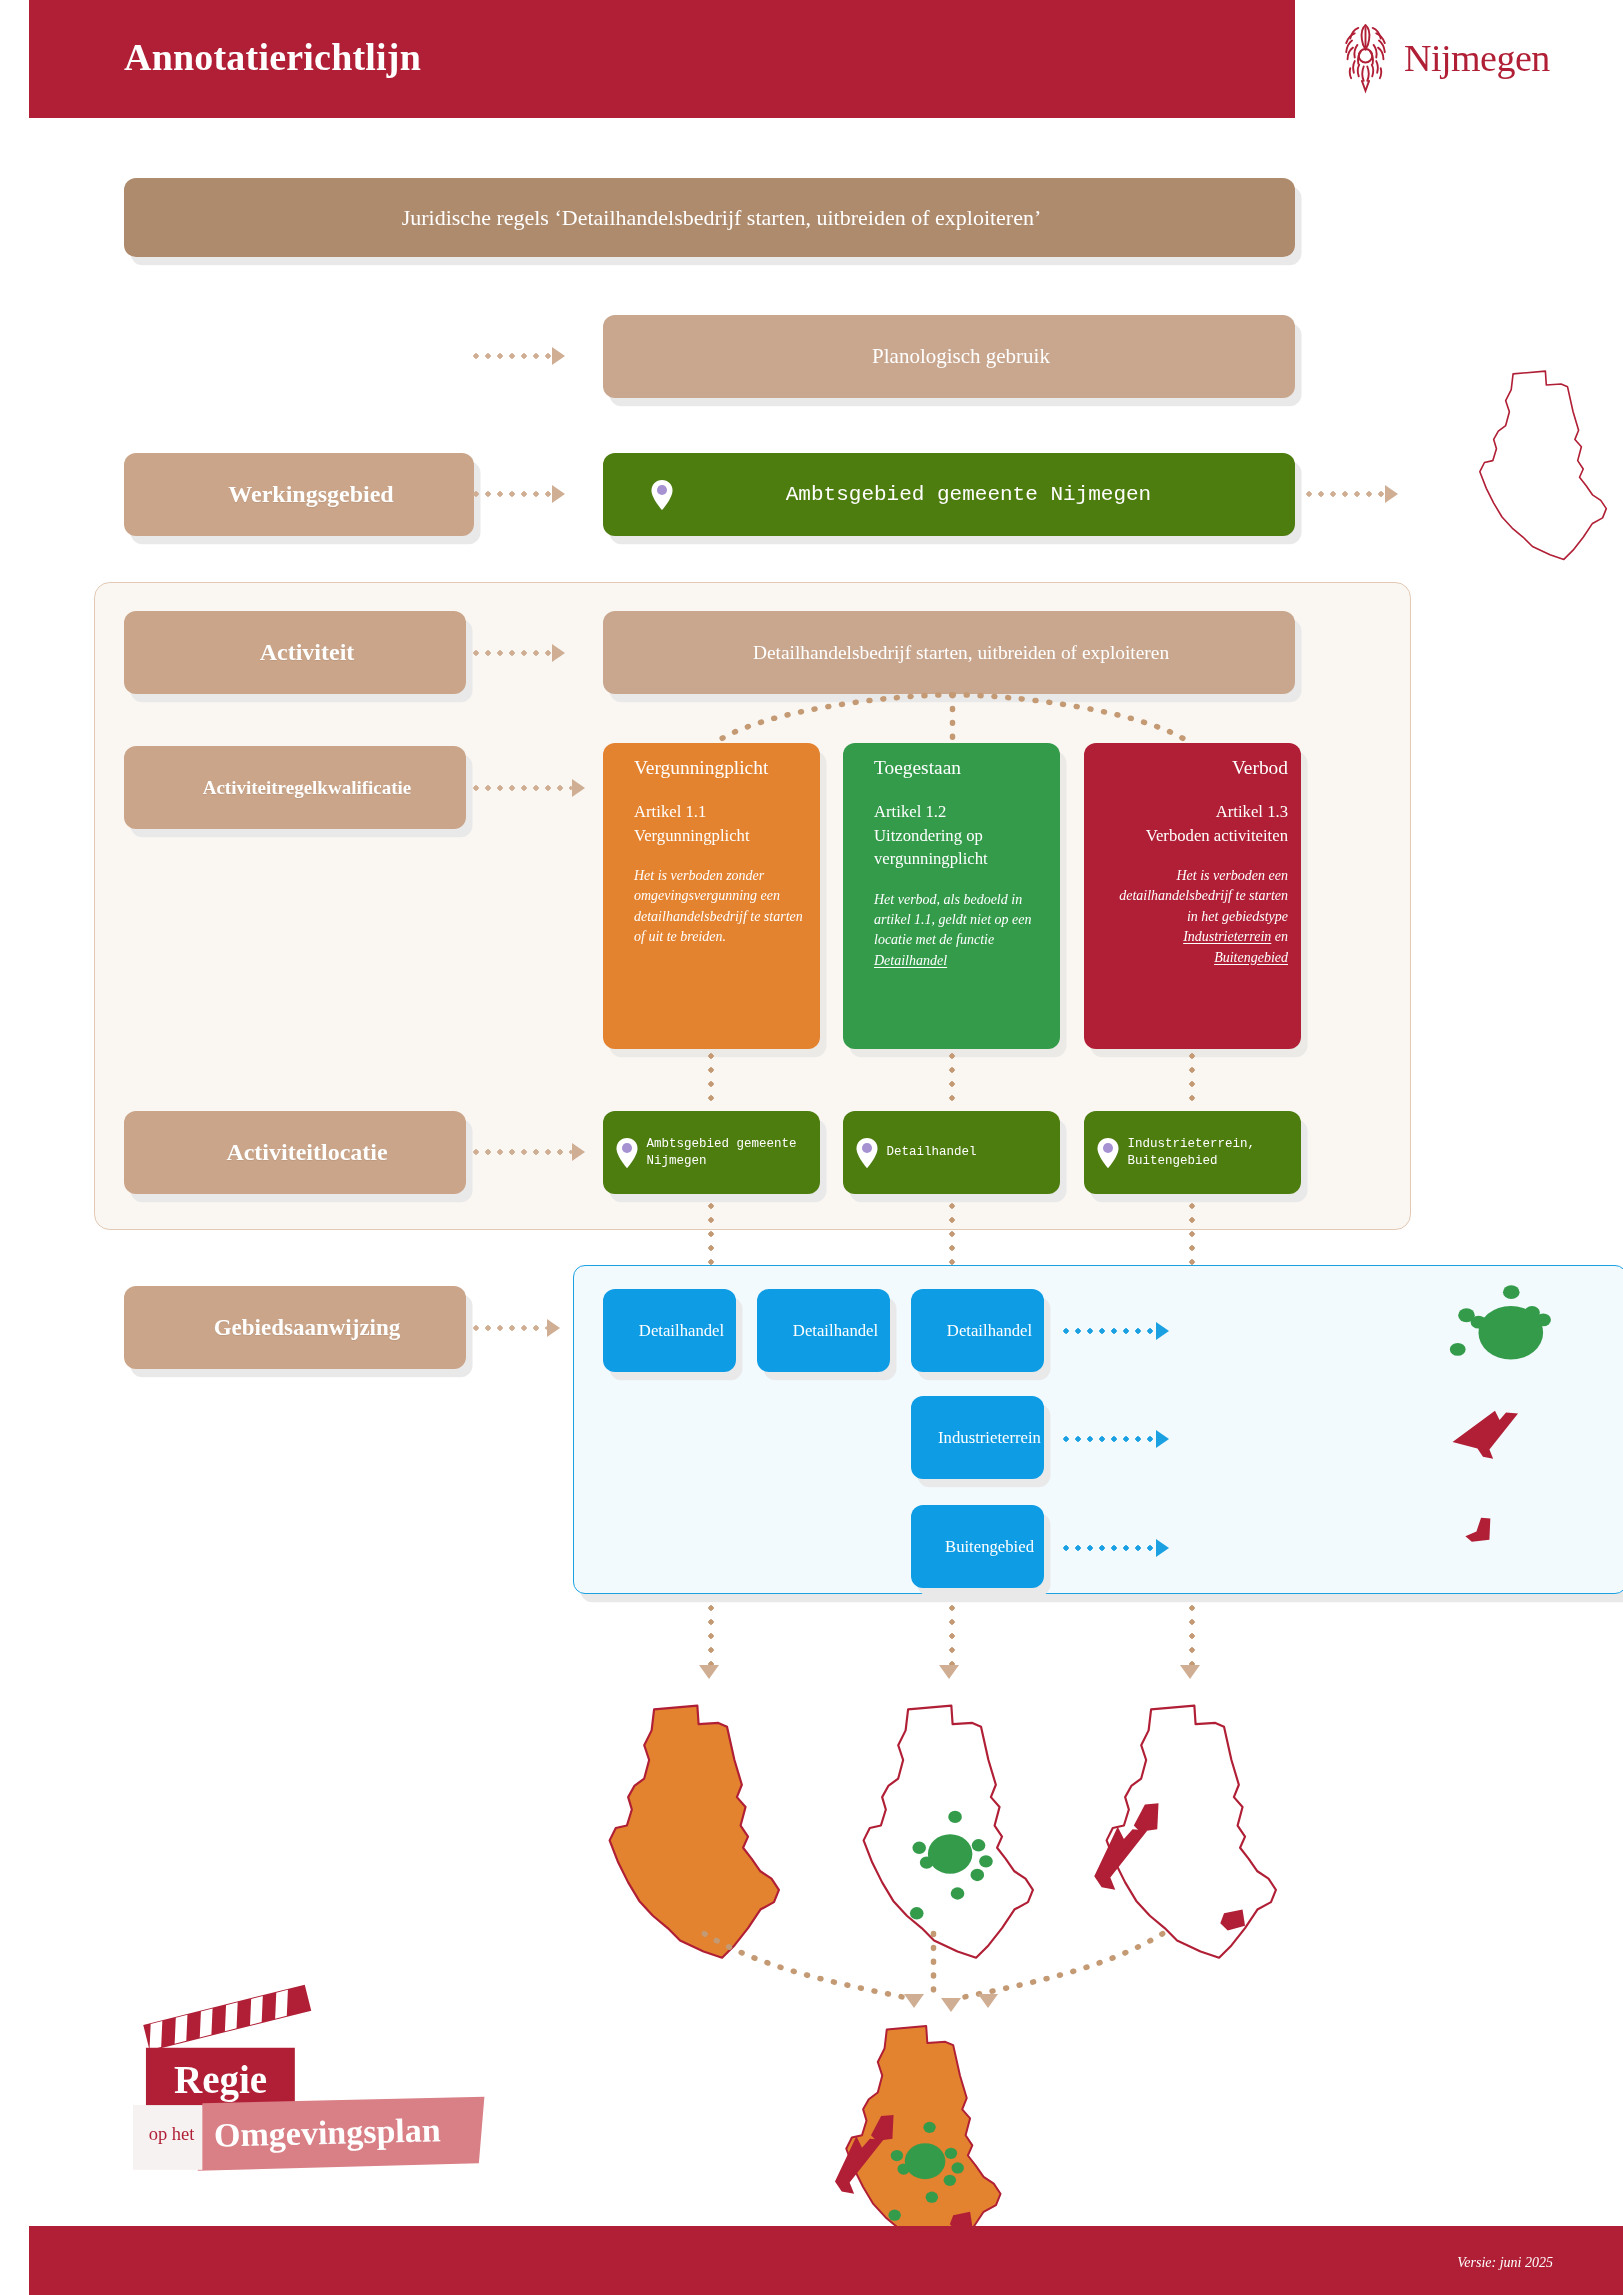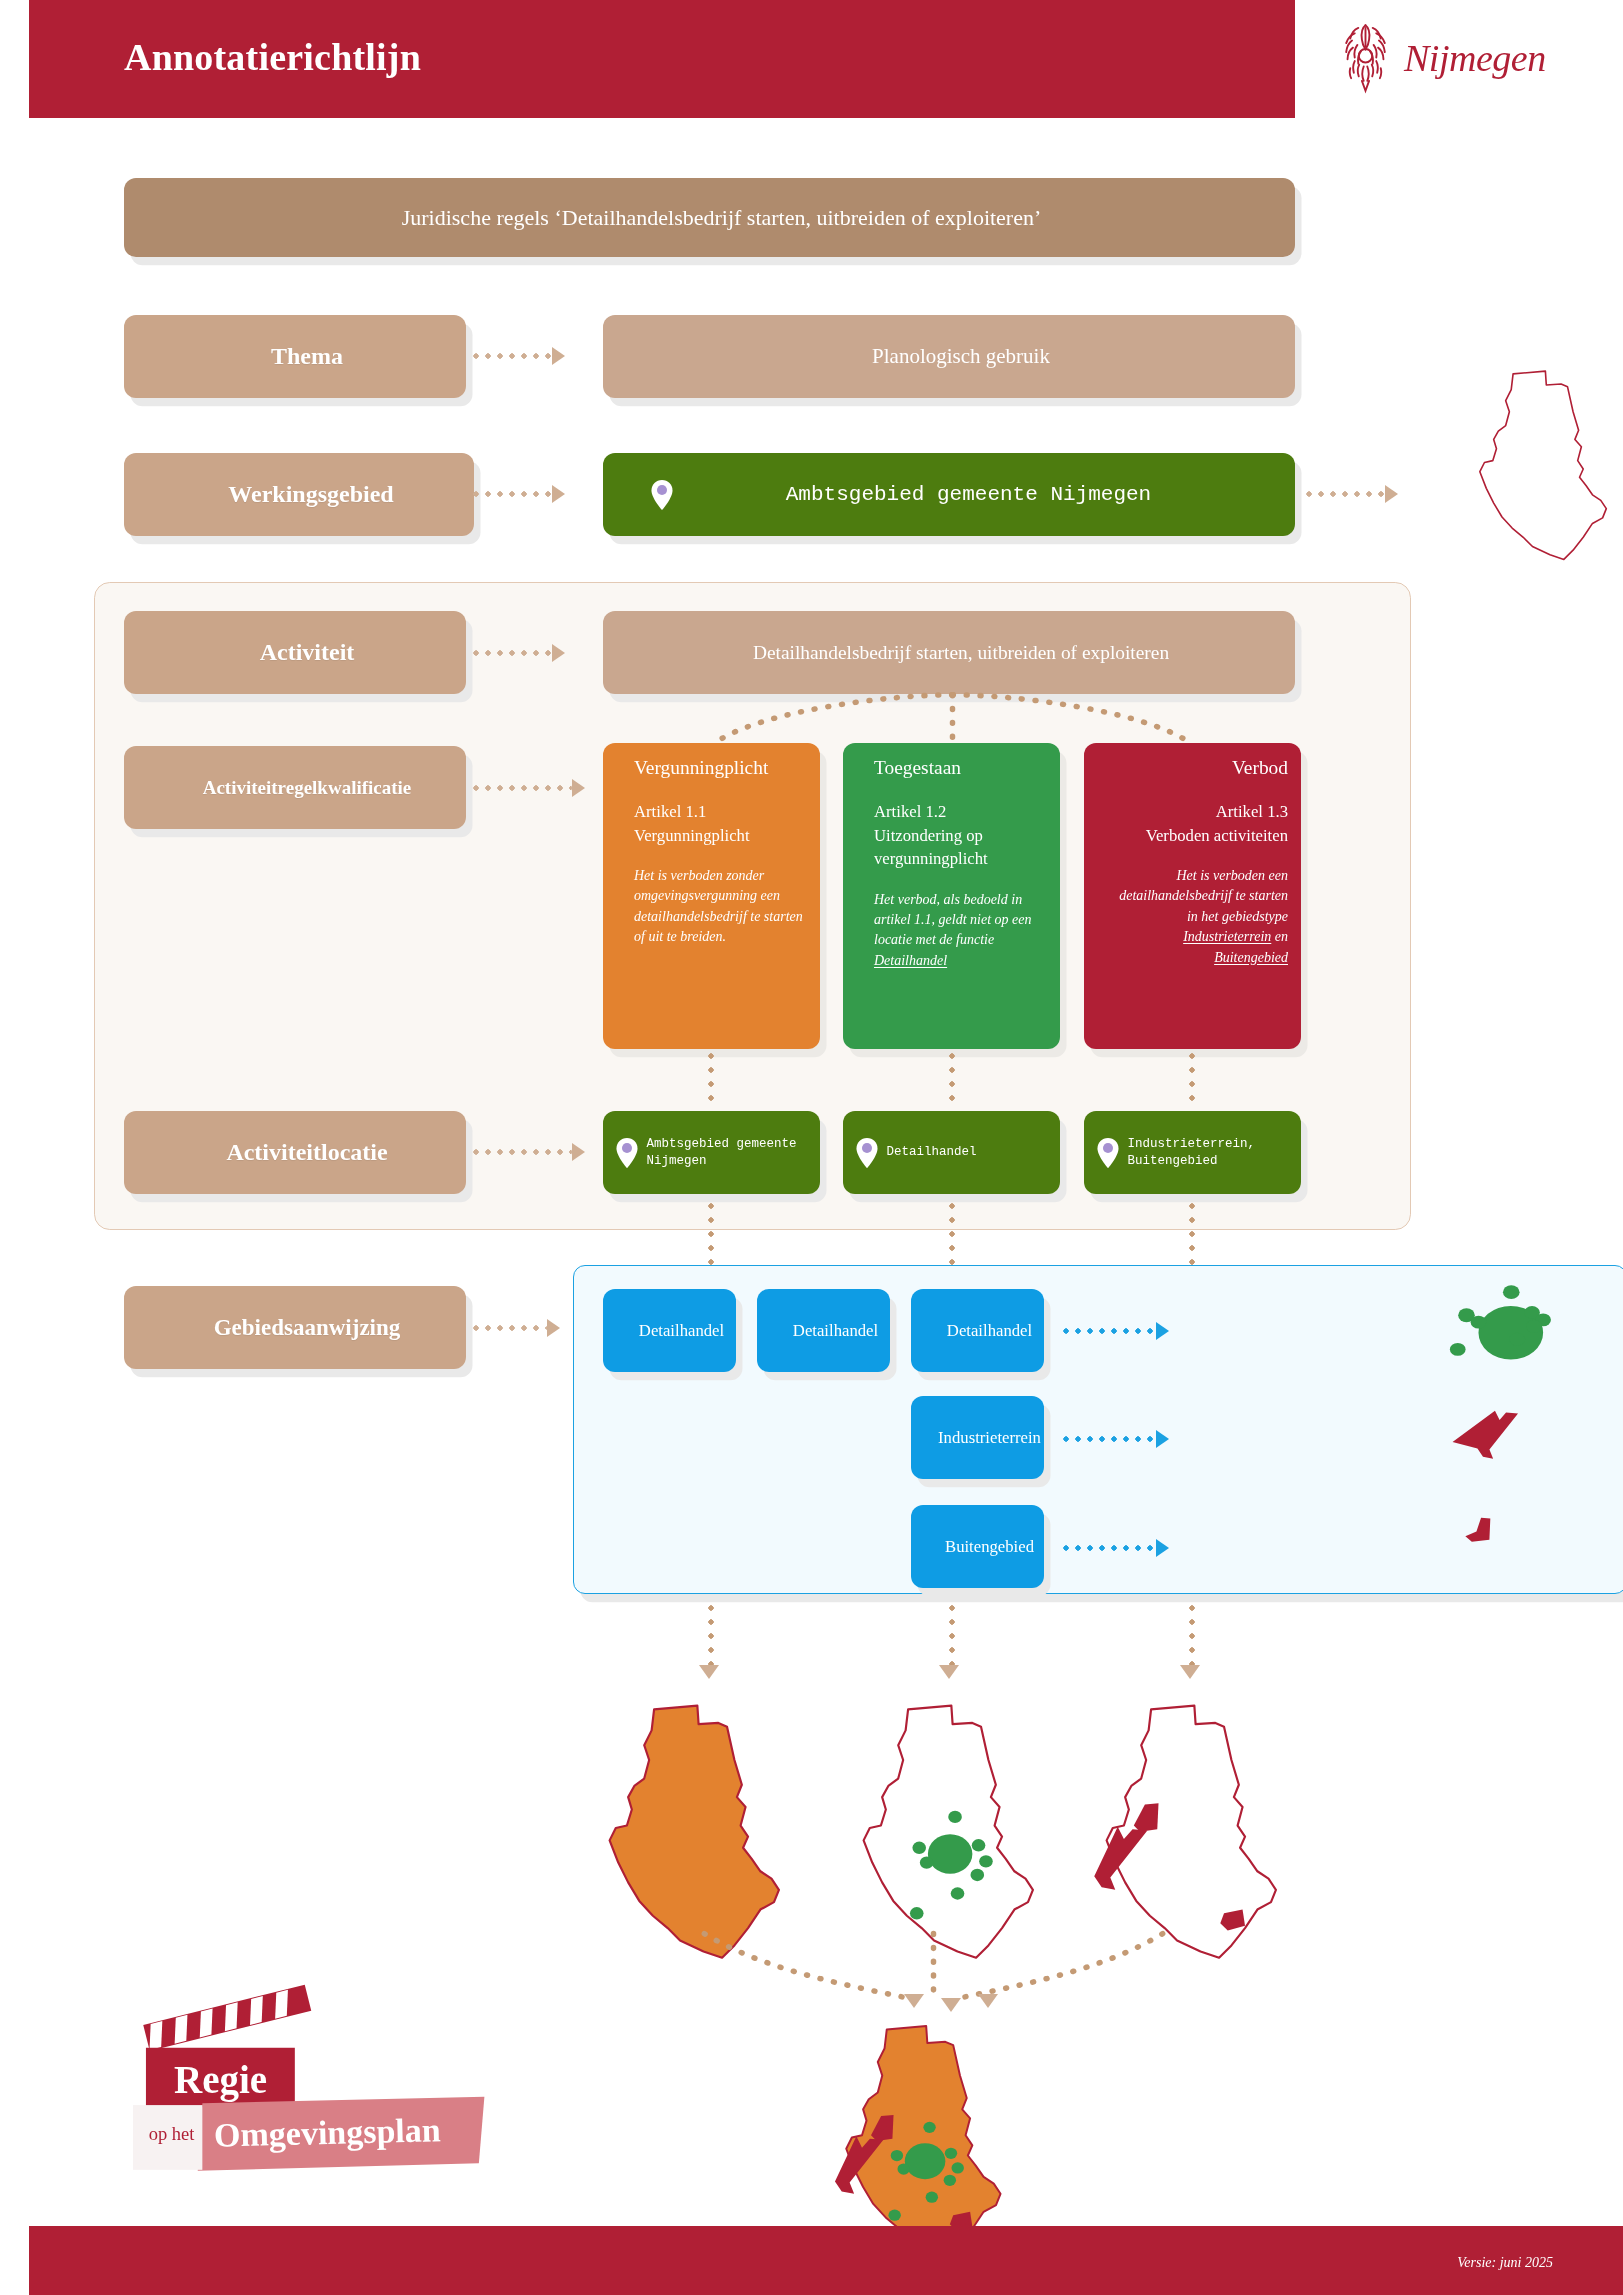--- a/index.html
+++ b/index.html
@@ -21,21 +21,21 @@
     font-size: 38px; font-weight: 700; color: #ffffff;
     letter-spacing: 0.2px;
     font-family: "Liberation Serif", serif;
   }
   .logo-wrap {
     position: absolute; left: 1309px; top: 16px; width: 278px; height: 83px;
     display: flex; align-items: center; gap: 11px;
   }
   .logo-mark { width: 55px; height: 79px; flex: none; }
   .logo-text {
-    font-size: 38px; color: #b01f35; font-style: italic;
+    font-size: 38px; color: #b01f35; 
     font-family: "Liberation Serif", serif; letter-spacing: -0.5px;
   }
 
   
   .node {
     position: absolute;
     border-radius: 12px;
     box-shadow: 6.5px 8.3px 0 0 #e9e9e9;
     display: flex; align-items: center;
     color: #ffffff;
@@ -175,23 +175,20 @@
         <path d="M52 140 L60 162 L68 140"></path>
       </g>
     </svg>
     <span class="logo-text">Nijmegen</span>
   </div>
 
   <div class="node node-title" style="left:95px; top:178px; width:1171px; height:79px;">
     <span>Juridische regels ‘Detailhandelsbedrijf starten, uitbreiden of exploiteren’</span>
   </div>
 
-  <div class="node node-label" style="left:95px; top:315px; width:342px; height:83px; font-size:24px;">
-    <span>Thema</span>
-  </div>
   <div class="arrow arrow-brown" style="left:444px; top:347px;">
     <div class="dots" style="width:79px;"></div>
       <div class="head"></div>
   </div>
   <div class="node node-value" style="left:574px; top:315px; width:692px; height:83px; font-size:21px;">
     <span>Planologisch gebruik</span>
   </div>
 
   <div class="node node-label" style="left:95px; top:453px; width:350px; height:83px; font-size:24px;">
     <span>Werkingsgebied</span>

